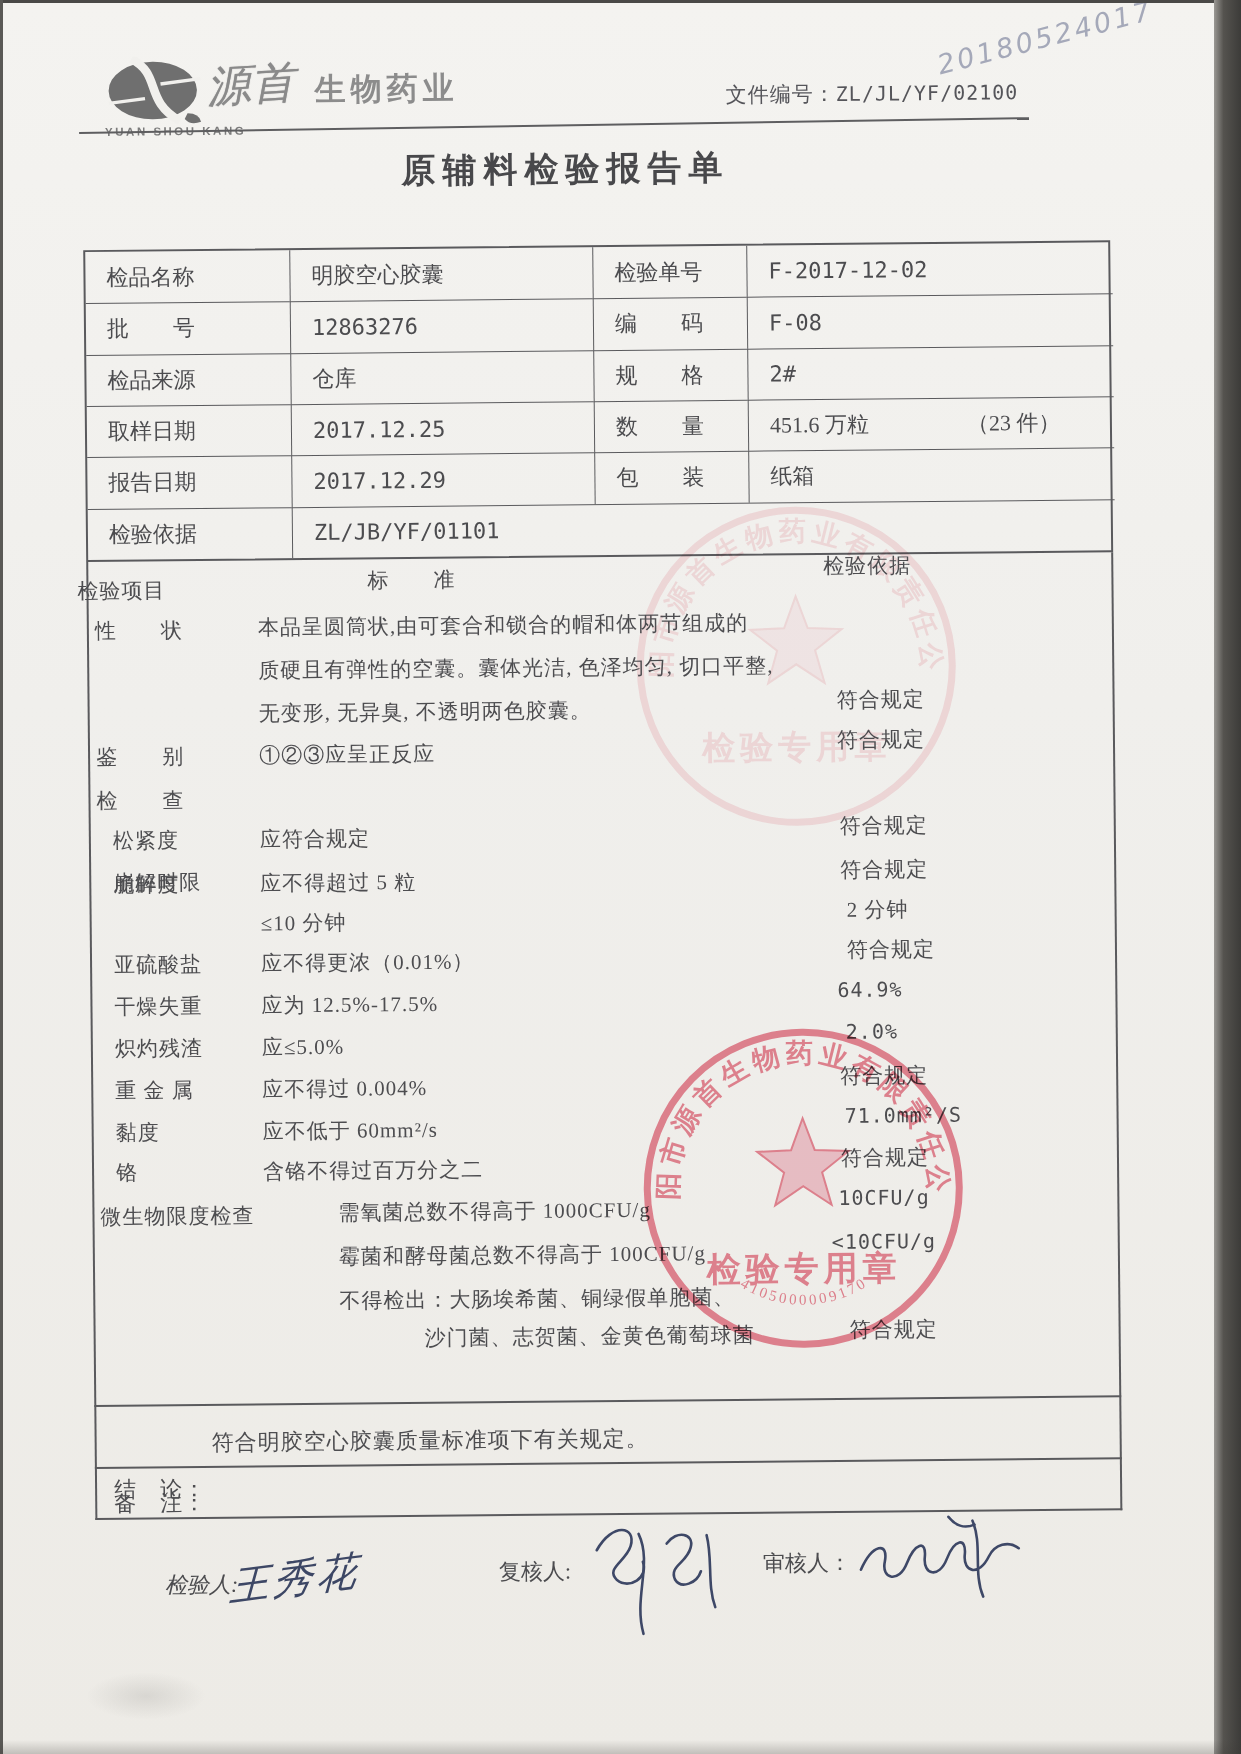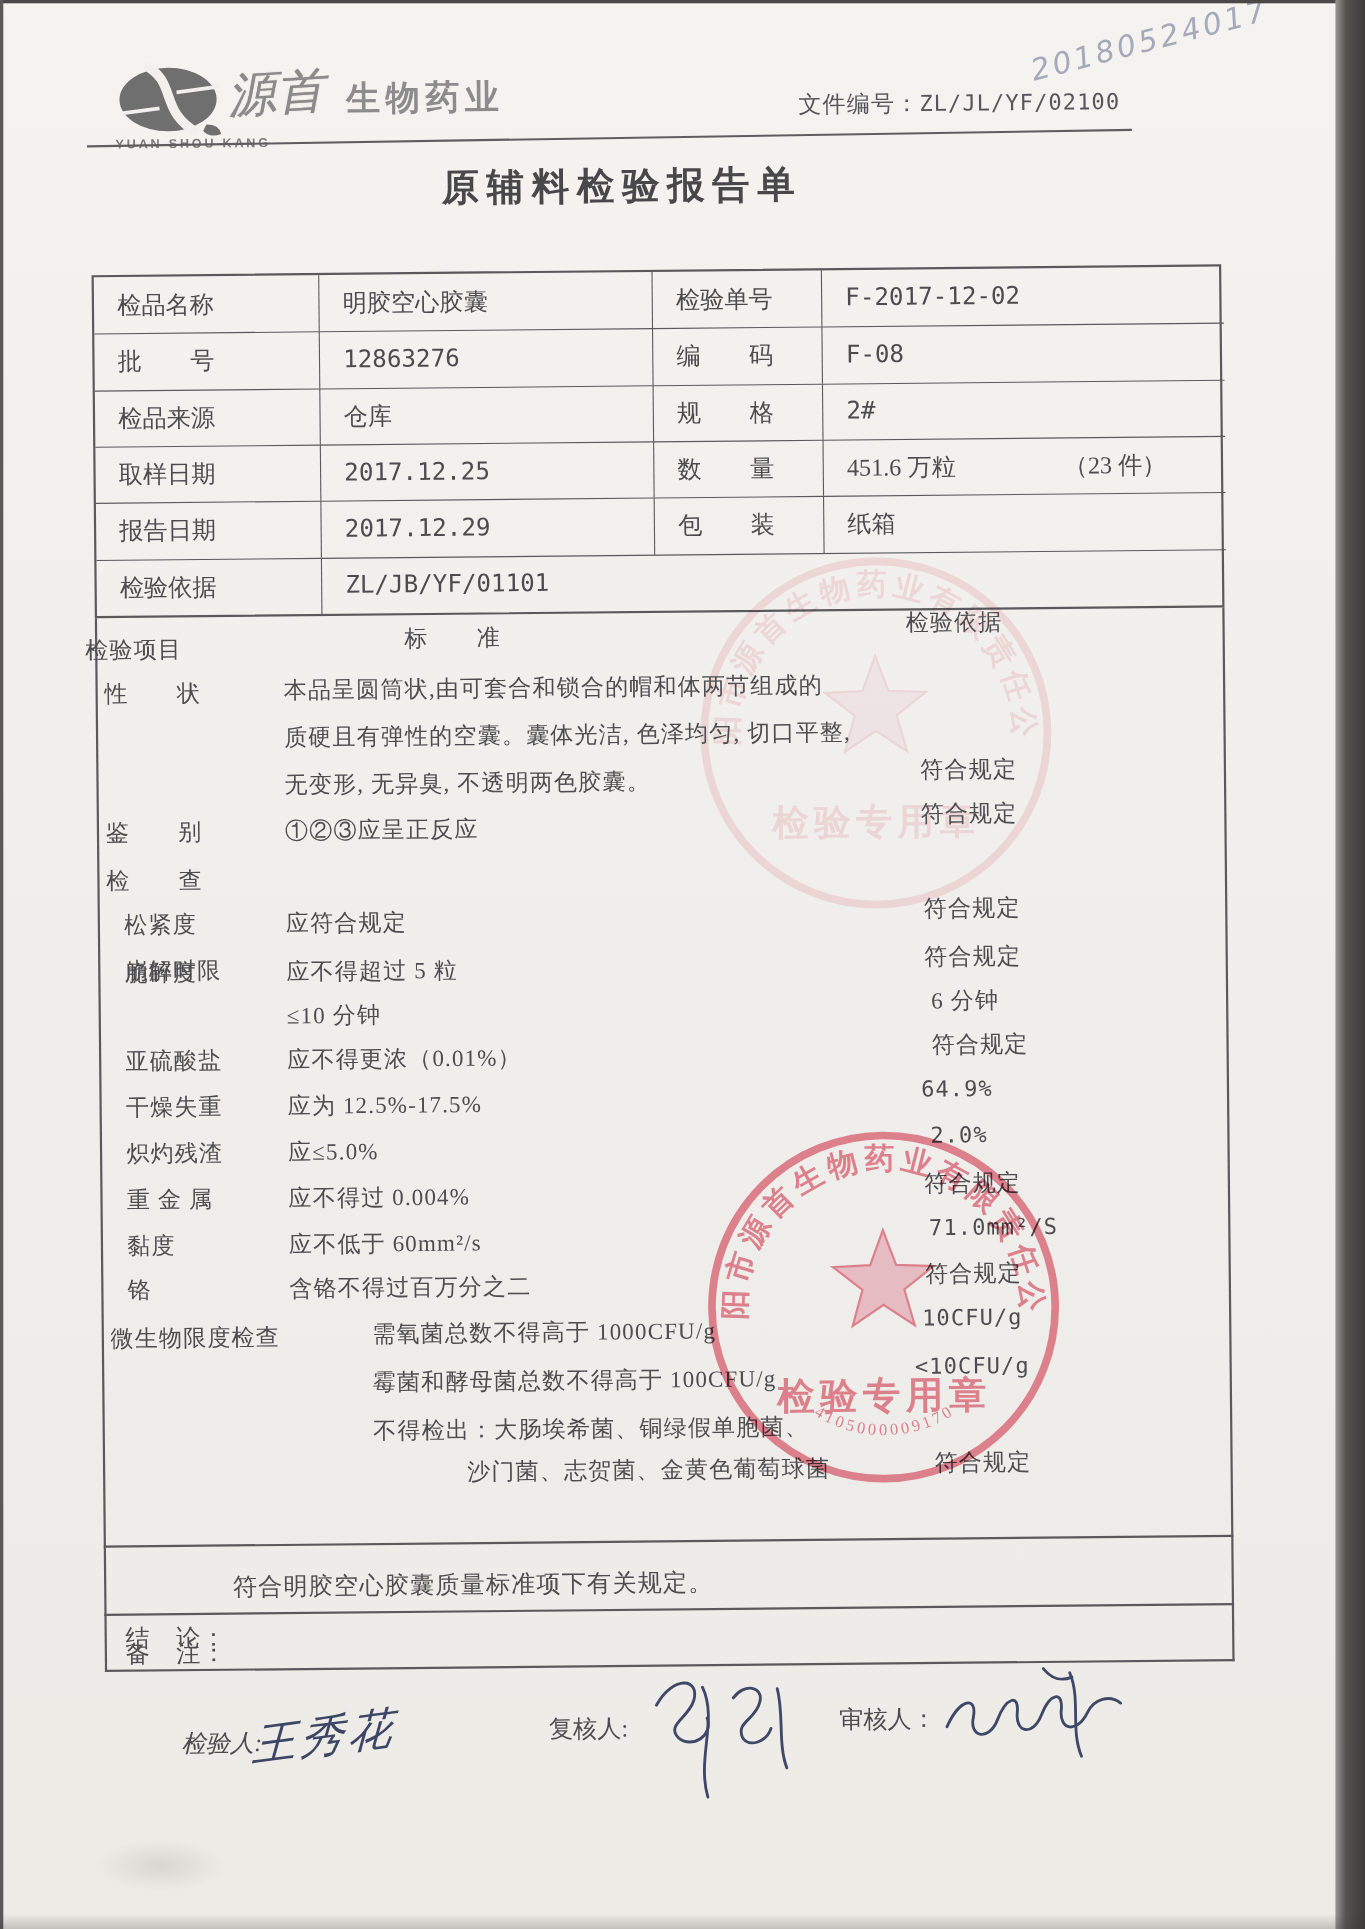--- a/index.html
+++ b/index.html
@@ -145,21 +145,21 @@
     <div class="t" style="left:113px;top:822px;">松紧度</div>
     <div class="t" style="left:260px;top:822px;">应符合规定</div>
     <div class="t" style="left:840px;top:814px;">符合规定</div>
 
     <div class="t" style="left:113px;top:866px;">脆碎度</div>
     <div class="t" style="left:260px;top:866px;">应不得超过 5 粒</div>
     <div class="t" style="left:840px;top:858px;">符合规定</div>
 
     <div class="t" style="left:113px;top:864px;">崩解时限</div>
     <div class="t" style="left:260px;top:906px;">≤10 分钟</div>
-    <div class="t" style="left:846px;top:898px;">6 分钟</div>
+    <div class="t" style="left:846px;top:898px;">2 分钟</div>
 
     <div class="t" style="left:113px;top:946px;">亚硫酸盐</div>
     <div class="t" style="left:260px;top:946px;">应不得更浓（0.01%）</div>
     <div class="t" style="left:846px;top:938px;">符合规定</div>
 
     <div class="t" style="left:113px;top:988px;text-align:center;">干燥失重</div>
     <div class="t" style="left:260px;top:988px;">应为 12.5%-17.5%</div>
     <div class="t latin" style="left:836px;top:980px;">64.9%</div>
 
     <div class="t" style="left:113px;top:1030px;">炽灼残渣</div>

